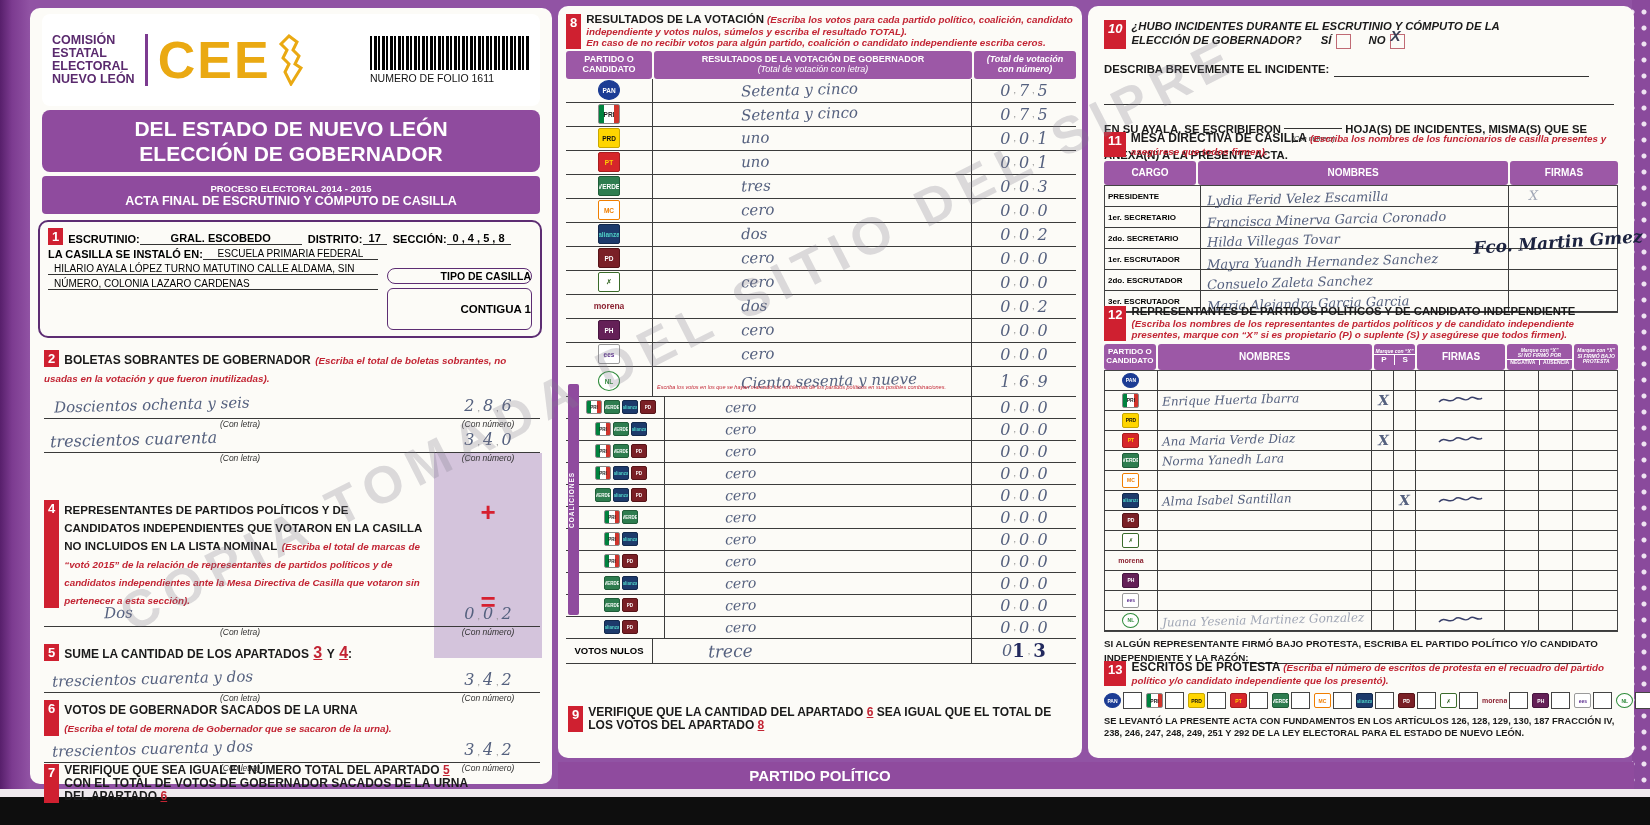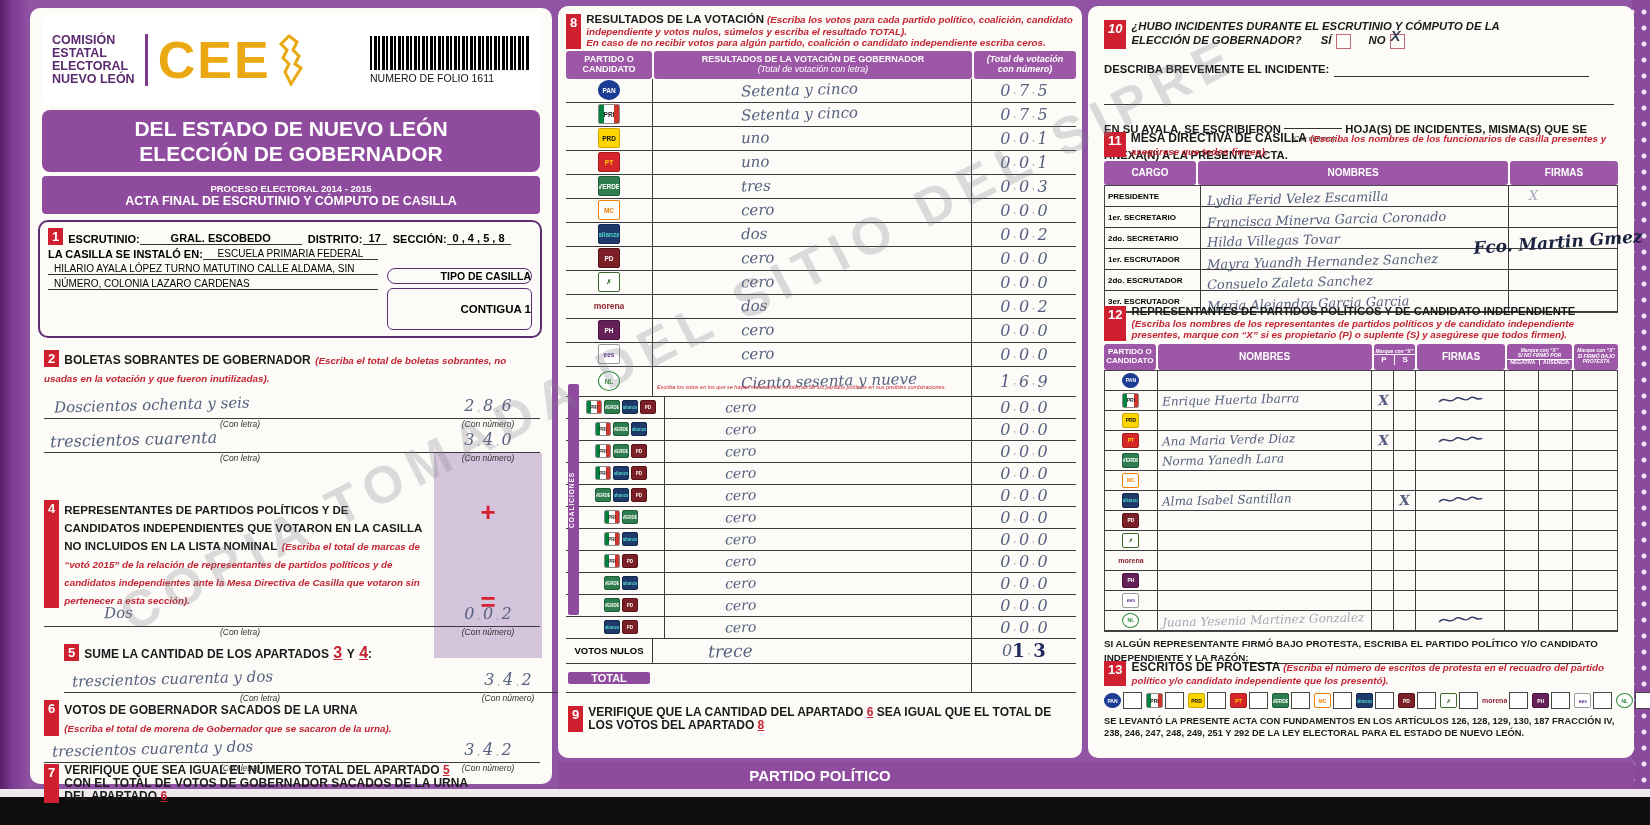--- a/index.html
+++ b/index.html
@@ -222,21 +222,21 @@
     <div class="ansline">
       <div class="lcell"><span class="hw" style="font-size:15px;margin-left:60px;">Dos</span></div>
       <div class="ncell" id="num-s4"><span class="dg">0</span><span class="dgsep">,</span><span class="dg">0</span><span class="dgsep">,</span><span class="dg">2</span></div>
     </div>
     <div class="sub">
         <span class="a">(Con letra)</span>
         <span class="b">(Con número)</span>
       </div>
   </div>
 
-  <div class="lsec" style="top:636px;margin-left:20px;">
+  <div class="lsec" style="top:636px;">
     <div><span class="secnum">5</span><span class="btitle">SUME LA CANTIDAD DE LOS APARTADOS</span>
       <span class="refnum">3</span>
       <span class="btitle">Y</span>
       <span class="refnum">4</span><span class="btitle">:</span></div>
     <div class="ansline" style="margin-top:8px;">
       <div class="lcell"><span class="hw" style="font-size:15px;margin-left:8px;">trescientos cuarenta y dos</span></div>
       <div class="ncell" id="num-s5"><span class="dg">3</span><span class="dgsep">,</span><span class="dg">4</span><span class="dgsep">,</span><span class="dg">2</span></div>
     </div>
     <div class="sub">
         <span class="a">(Con letra)</span>
@@ -624,27 +624,20 @@
         <div class="coalband" style="top: 305px; height: 231px;">COALICIONES</div>
         <div class="r8row" style="height: 24px;">
           <div class="c1 nuloslbl">VOTOS NULOS</div>
           <div class="c2" style="padding-left: 55px;"><span class="hw" style="font-size: 17px;">trece</span></div>
           <div class="c3">
             <span class="dg">0</span>
             <span class="dg bold-ink">1</span>
             <span class="dgsep">,</span>
             <span class="dg bold-ink">3</span>
           </div>
-        </div>
-        <div class="r8row" style="height: 28px; border-bottom: 1.5px solid rgb(60, 60, 60);">
-          <div class="c1" style="border-right: none;">
-            <div class="totalcell">TOTAL</div>
-          </div>
-          <div class="c2"></div>
-          <div class="c3"></div>
         </div>
       </div>
   </div>
   <div class="rsec" style="position:absolute;left:10px;top:700px;width:504px;display:flex;">
     <span class="secnum">9</span>
     <div class="btitle" style="line-height:13px;">
       <span>VERIFIQUE QUE LA CANTIDAD DEL APARTADO</span>
       <span class="refnum">6</span>
       <span>SEA IGUAL QUE EL TOTAL DE LOS VOTOS DEL APARTADO</span>
       <span class="refnum">8</span>

